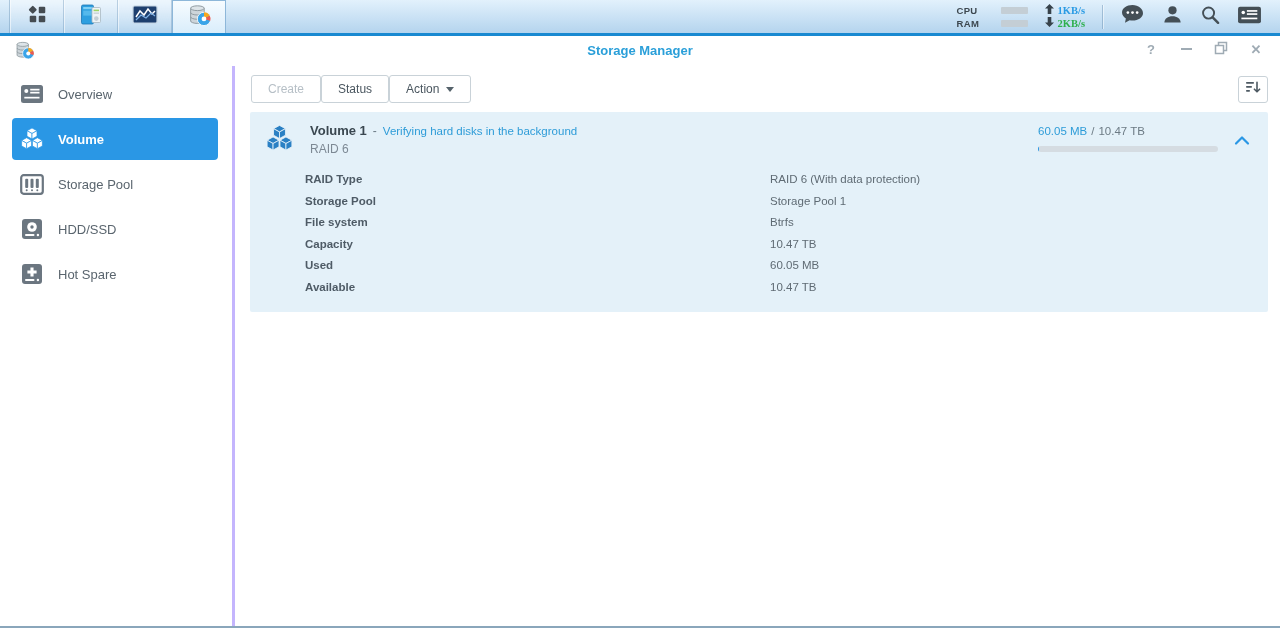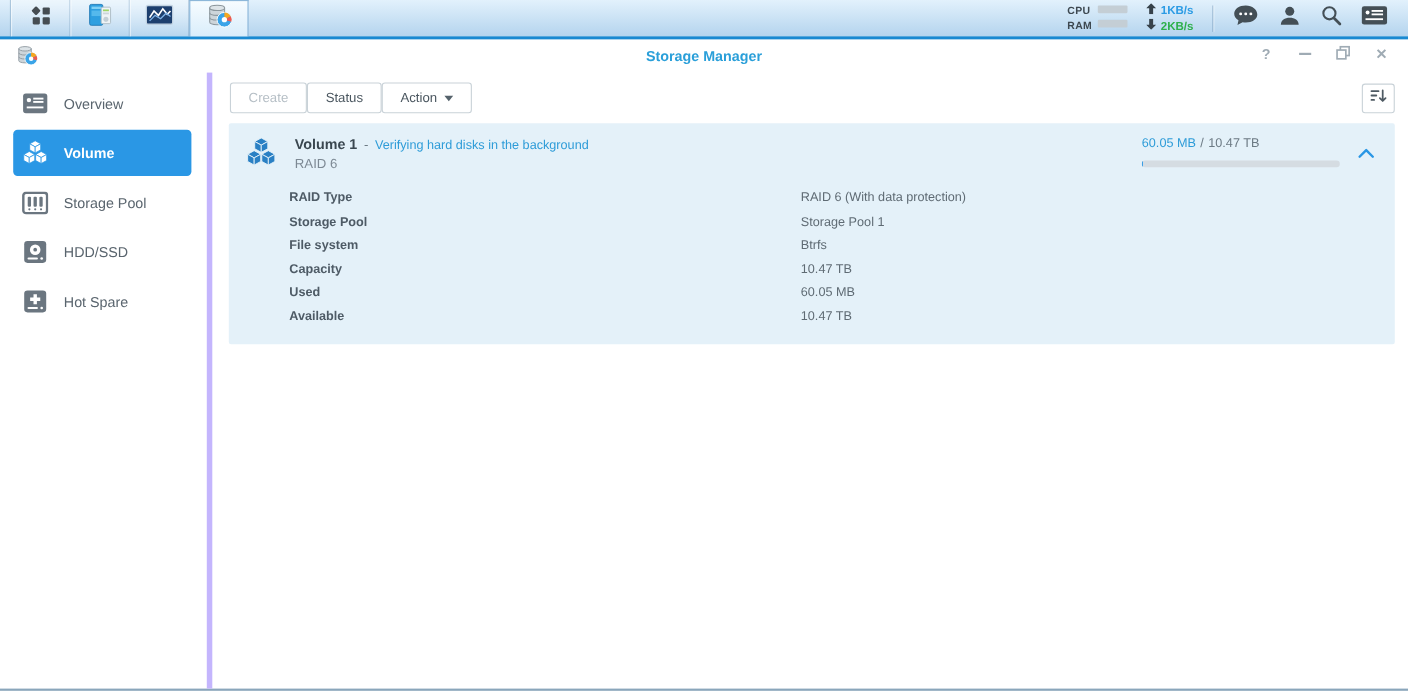--- a/index.html
+++ b/index.html
@@ -13,48 +13,48 @@
   .tb-edge { width:10px; border-right:1px solid rgba(110,150,185,.45); }
   .task-btn { width:54px; display:flex; align-items:center; justify-content:center;
     border-right:1px solid rgba(110,150,185,.40);
     border-left:1px solid rgba(255,255,255,.55);
     background:linear-gradient(rgba(255,255,255,.38), rgba(255,255,255,.04));
     cursor:pointer; }
   .task-btn.active { background:linear-gradient(#f7fcff,#d9edfb);
     border:1px solid #8db7d9; border-bottom:none; }
   .tb-right { margin-left:auto; display:flex; align-items:center; gap:17px; padding-right:18px; }
   .meters { display:flex; flex-direction:column; gap:2px; }
-  .meter-row { display:flex; gap:4px; }
+  .meter-row { display:flex; align-items:center; gap:20px; }
   .meter-label { font-size:9.5px; font-weight:bold; color:#3d4850; width:24px; letter-spacing:.3px; }
   .meter-track { width:27px; height:7px; background:#c4ced5; border-radius:1px; overflow:hidden; }
   .meter-fill { height:100%; background:#2b9be4; }
   .meter-fill.ram { background:#9cb2c0; }
   .speeds { display:flex; flex-direction:column; gap:1px; }
-  .speed-row { display:flex; align-items:center; gap:4px; font-size:10.5px; font-weight:bold; }
+  .speed-row { display:flex; align-items:center; gap:4px; font-size:10.5px; font-weight:bold;font-family:Liberation Serif, serif; }
   .speed-up { color:#2b9be4; } .speed-down { color:#2eb04c; }
   .tray-divider { width:1px; height:24px; background:rgba(100,140,175,.45);
     box-shadow:1px 0 0 rgba(255,255,255,.5); }
   .tray-btn { display:flex; align-items:center; justify-content:center; cursor:pointer; }
 
   
   .window { position:absolute; top:36px; left:0; width:1280px; height:592px;
     background:#fff; display:flex; flex-direction:column; }
   .titlebar { height:30px; position:relative; flex:none; }
   .win-app-icon { position:absolute; left:14px; top:4px; }
   .win-title { position:absolute; left:0; right:0; top:7px; text-align:center;
     font-size:13px; font-weight:bold; color:#2a9fd9; }
   .win-controls { position:absolute; right:16px; top:5px; display:flex; gap:19px; align-items:center; }
   .win-ctrl { color:#9fabb4; font-size:13px; font-weight:bold; cursor:pointer;
     display:flex; align-items:center; justify-content:center; width:16px; height:16px; }
   .min-glyph { display:block; width:11px; height:2px; background:#9fabb4; }
 
   .win-body { flex:1; display:flex; border-bottom:2px solid #8aa6bb; }
 
   
-  .sidebar { width:193px; flex:none; border-right:5px solid #c4b5fd; padding-top:7px; }
+  .sidebar { width:235px; flex:none; border-right:3px solid #c4b5fd; padding-top:7px; }
   .side-item { height:42px; margin:0 14px 3px 12px; border-radius:4px;
     display:flex; align-items:center; padding-left:7px; gap:13px;
     font-size:13px; color:#5a656e; cursor:pointer; }
   .side-item.selected { background:#2a97e5; color:#fff; font-weight:bold; }
   .side-icon { width:26px; display:flex; justify-content:center; }
 
   
   .content { flex:1; display:flex; flex-direction:column; }
   .toolbar { display:flex; align-items:center; padding:9px 12px 9px 16px; }
   .tb-button { background:#fff; border:1px solid #c9d2d8; border-radius:3px;

